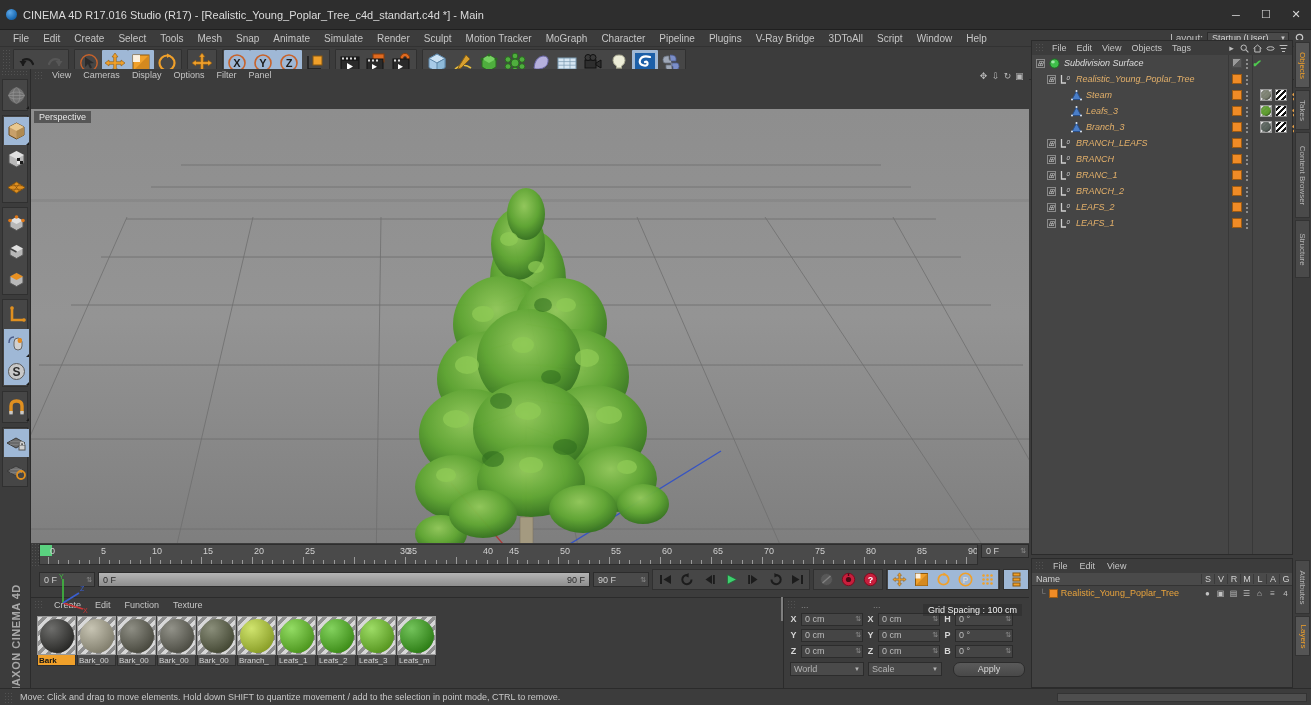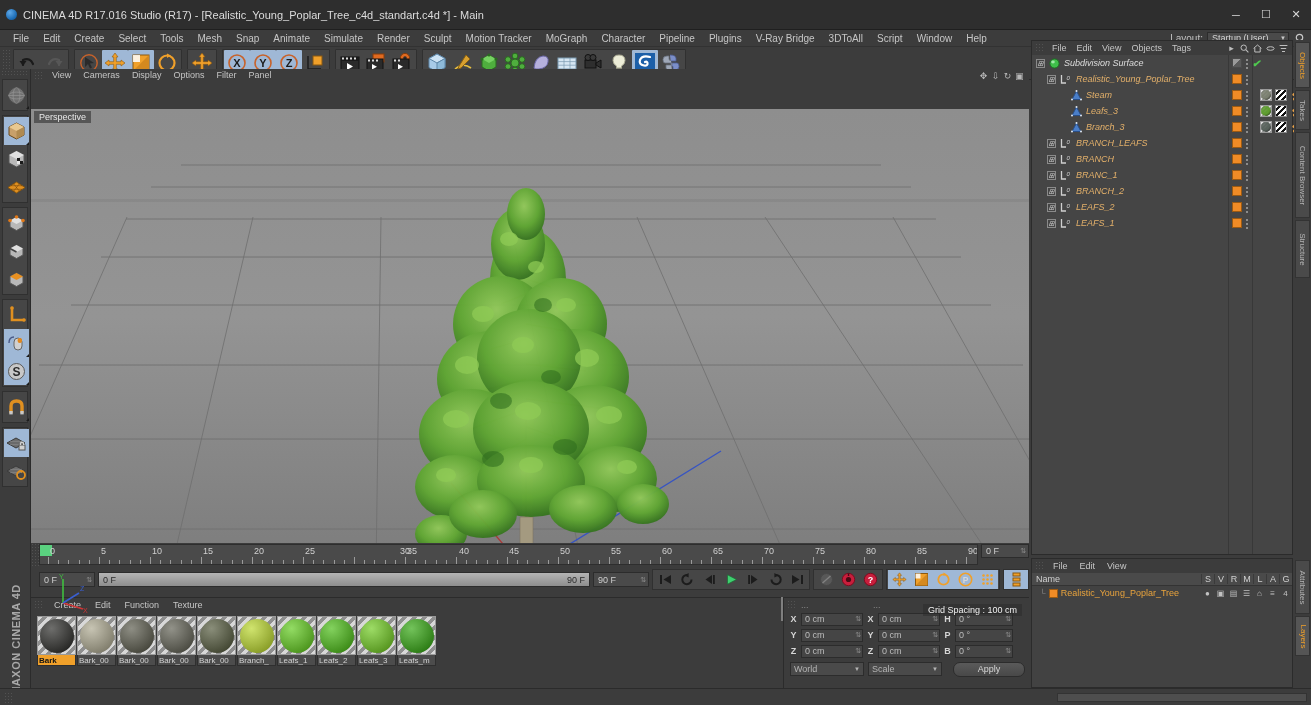--- a/index.html
+++ b/index.html
@@ -869,21 +869,21 @@
           <div class="tick" style="left: 915.8px; height: 4px;"></div>
           <div class="tick" style="left: 926px; height: 7px;"></div>
           <div class="lbl" style="left: 10px;">0</div>
           <div class="lbl" style="left: 61px;">5</div>
           <div class="lbl" style="left: 112px;">10</div>
           <div class="lbl" style="left: 163px;">15</div>
           <div class="lbl" style="left: 214px;">20</div>
           <div class="lbl" style="left: 265px;">25</div>
           <div class="lbl" style="left: 316px; margin-left: 44px;">30</div>
           <div class="lbl" style="left: 367px;">35</div>
-          <div class="lbl" style="left: 419px;">40</div>
+          <div class="lbl" style="left: 443px;">40</div>
           <div class="lbl" style="left: 469px;">45</div>
           <div class="lbl" style="left: 520px;">50</div>
           <div class="lbl" style="left: 571px;">55</div>
           <div class="lbl" style="left: 622px;">60</div>
           <div class="lbl" style="left: 673px;">65</div>
           <div class="lbl" style="left: 724px;">70</div>
           <div class="lbl" style="left: 775px;">75</div>
           <div class="lbl" style="left: 826px;">80</div>
           <div class="lbl" style="left: 877px;">85</div>
           <div class="lbl" style="left: 928px;">90</div>
@@ -1508,18 +1508,19 @@
     <div class="vtab" style="height:54px">
       <span>Attributes</span>
     </div>
     <div class="vtab active" style="height:40px">
       <span>Layers</span>
     </div>
   </div>
 
   <div class="statusbar">
     <div class="sgrip"></div>
+    <div class="stext">Move: Click and drag to move elements. Hold down SHIFT to quantize movement / add to the selection in point mode, CTRL to remove.</div>
     <div class="sb-right">
       <div class="sb-track"></div>
     </div>
   </div>
 
 </div>
 
 </body></html>

